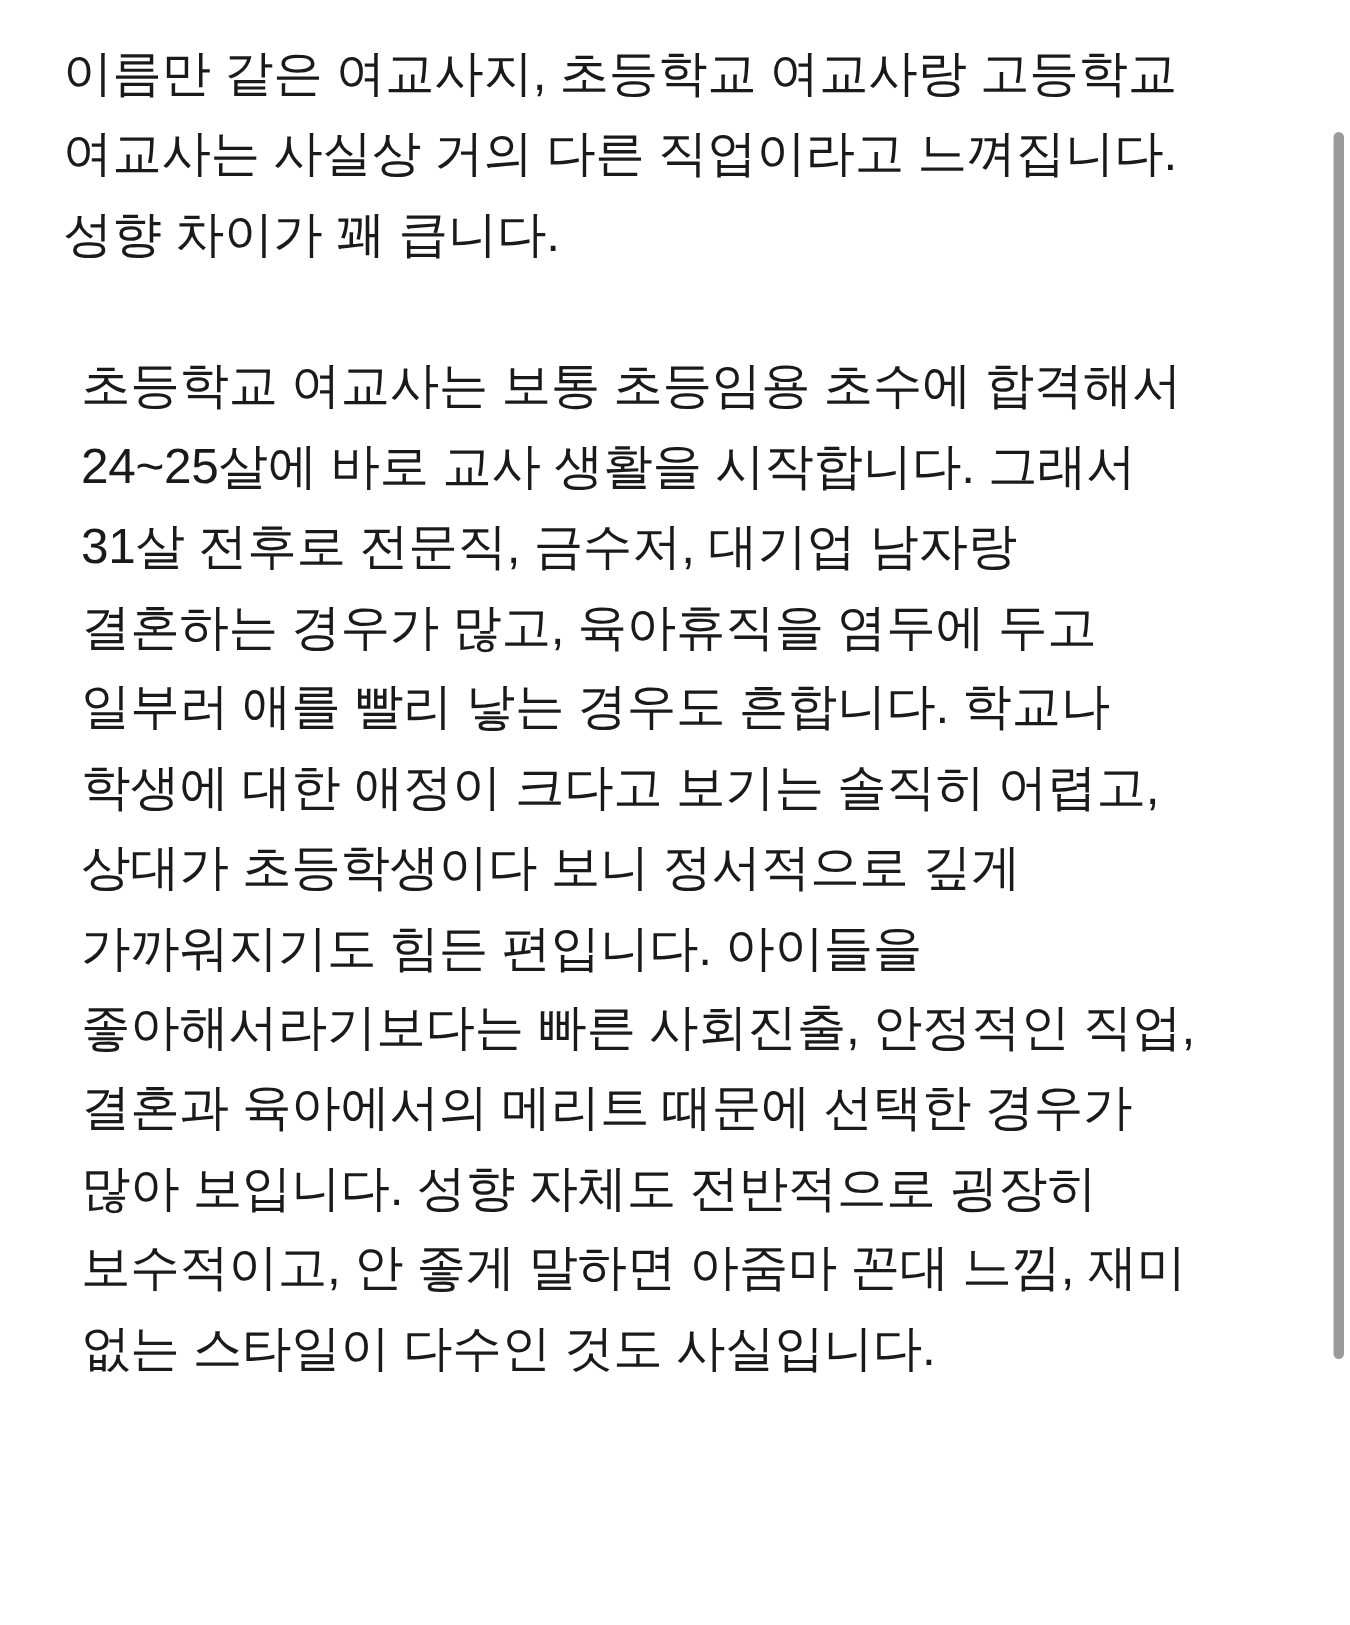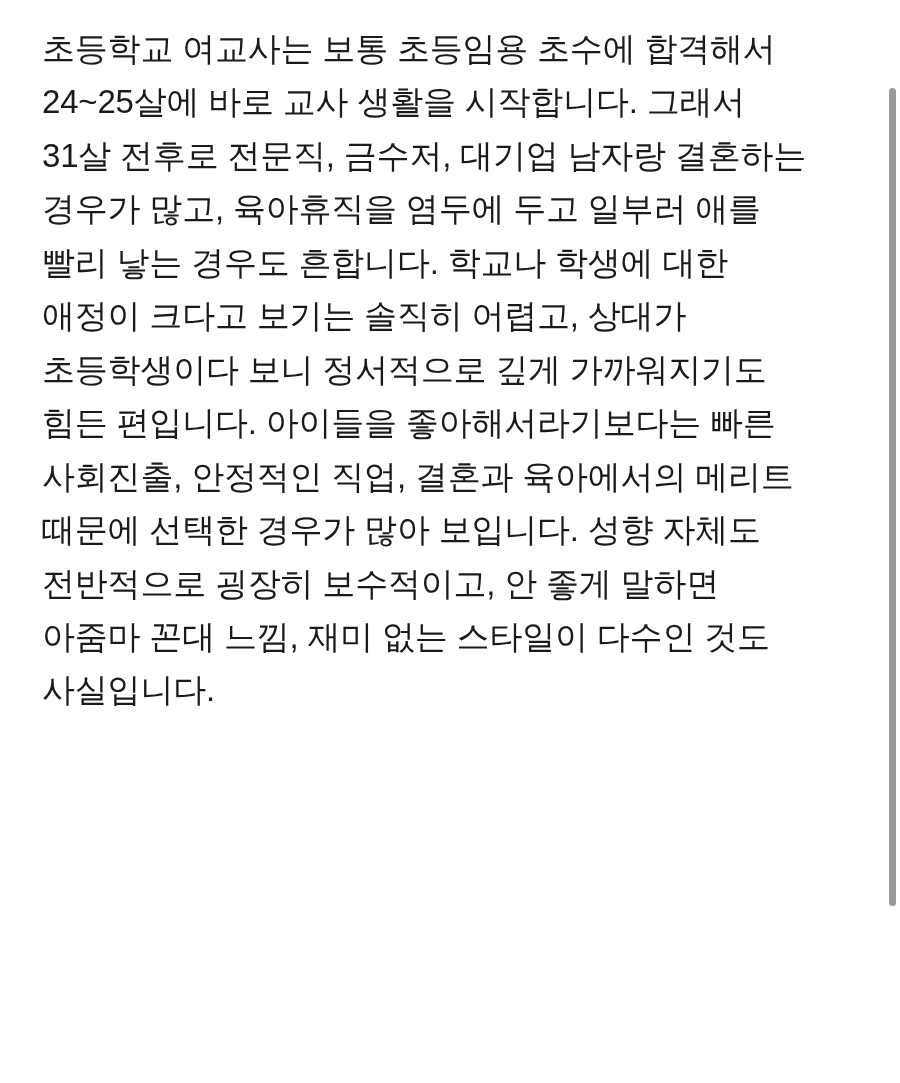--- a/index.html
+++ b/index.html
@@ -32,20 +32,21 @@
     margin: 0;
     color: #1a1a1a;
     font-size: 33px;
     line-height: 1.62;
     letter-spacing: -0.2px;
     word-break: keep-all;
     text-align: left;
   }
   .para + .para {
     margin-top: 48px;
+    margin-left: 12px;
   }
   
   .scrollbar-track {
     position: absolute;
     top: 0;
     right: 0;
     width: 14px;
     height: 1083px;
     background: #ffffff;
   }
@@ -58,20 +59,21 @@
     border-radius: 4px;
     background: #9a9a9a;
   }
 </style>
 </head>
 <body>
 
 <div class="page">
 
   <div class="content">
+    <p class="para">이름만 같은 여교사지, 초등학교 여교사랑 고등학교 여교사는 사실상 거의 다른 직업이라고 느껴집니다. 성향 차이가 꽤 큽니다.</p>
     <p class="para">초등학교 여교사는 보통 초등임용 초수에 합격해서 24~25살에 바로 교사 생활을 시작합니다. 그래서 31살 전후로 전문직, 금수저, 대기업 남자랑 결혼하는 경우가 많고, 육아휴직을 염두에 두고 일부러 애를 빨리 낳는 경우도 흔합니다. 학교나 학생에 대한 애정이 크다고 보기는 솔직히 어렵고, 상대가 초등학생이다 보니 정서적으로 깊게 가까워지기도 힘든 편입니다. 아이들을 좋아해서라기보다는 빠른 사회진출, 안정적인 직업, 결혼과 육아에서의 메리트 때문에 선택한 경우가 많아 보입니다. 성향 자체도 전반적으로 굉장히 보수적이고, 안 좋게 말하면 아줌마 꼰대 느낌, 재미 없는 스타일이 다수인 것도 사실입니다.</p>
   </div>
 
   <div class="scrollbar-track">
     <div class="scrollbar-thumb"></div>
   </div>
 
 </div>
 
 </body></html>

